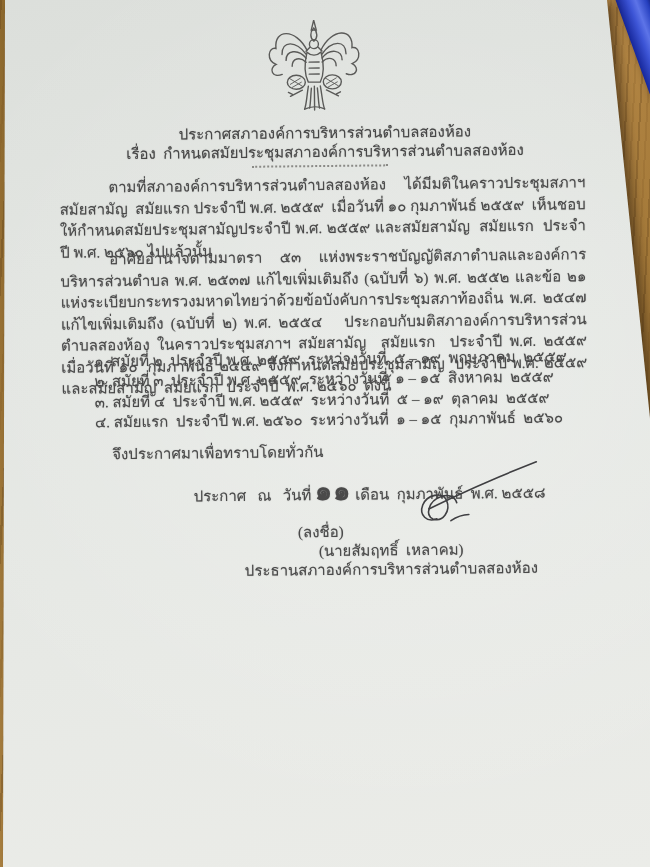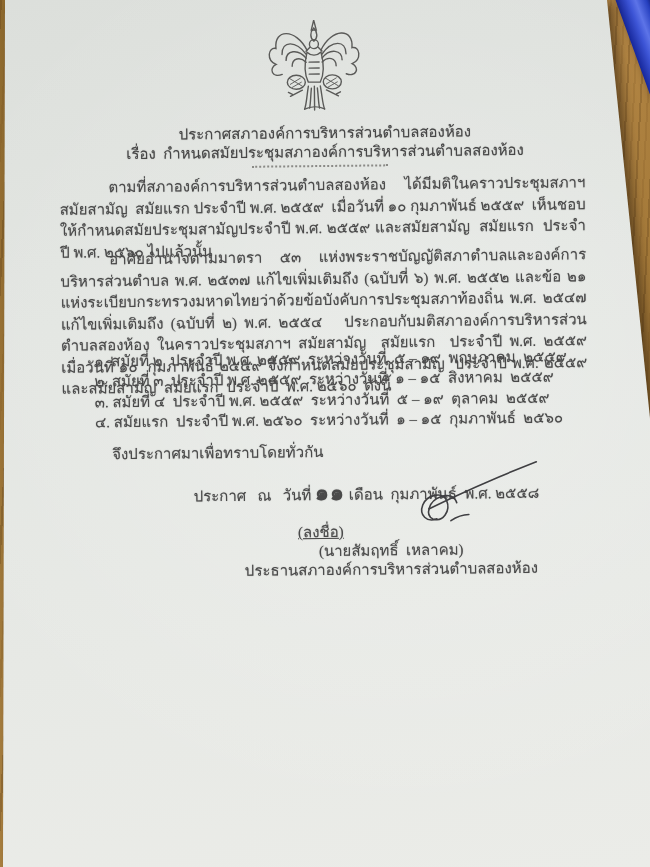--- a/index.html
+++ b/index.html
@@ -44,22 +44,22 @@
   .title1{left:0;top:121px;width:656px;color:#474747;}
   .title2{left:0;top:140px;width:656px;color:#474747;white-space:pre;}
   .divider{left:255px;top:165px;width:136px;border-top:2px dotted #8a8a86;height:0;}
   .para{left:62px;width:526px;line-height:21.5px;text-align:justify;text-indent:49px;white-space:pre-wrap;}
   .para1{top:175px;}
   .para2{top:247px;}
   .slist{left:95px;top:349px;line-height:20.4px;}
   .slist div{white-space:pre;}
   .closing{left:112px;top:440px;white-space:pre;}
   .dateline{left:163px;top:466px;white-space:pre;}
-  .dateline .day{font-size:22px;font-weight:bold;letter-spacing:1px;line-height:15px;}
-  .signlabel{left:297px;top:520px;text-decoration:underline;}
+  .dateline .day{font-size:27px;font-weight:bold;letter-spacing:1px;line-height:15px;}
+  .signlabel{left:297px;top:520px;}
   .signername{left:240px;top:539px;width:300px;white-space:pre;}
   .signertitle{left:210px;top:558px;width:360px;}
   .signature{left:398px;top:458px;width:150px;height:80px;}
   .signature svg{width:100%;height:100%;}
 </style>
 </head>
 <body>
 
 <div class="desk"></div>
 <div class="pen"></div>

